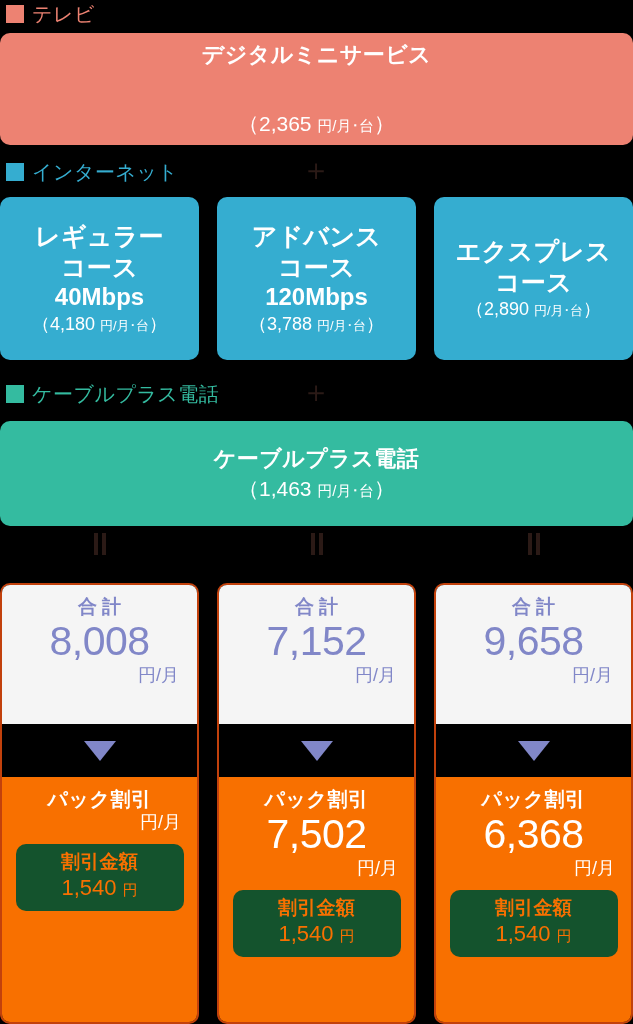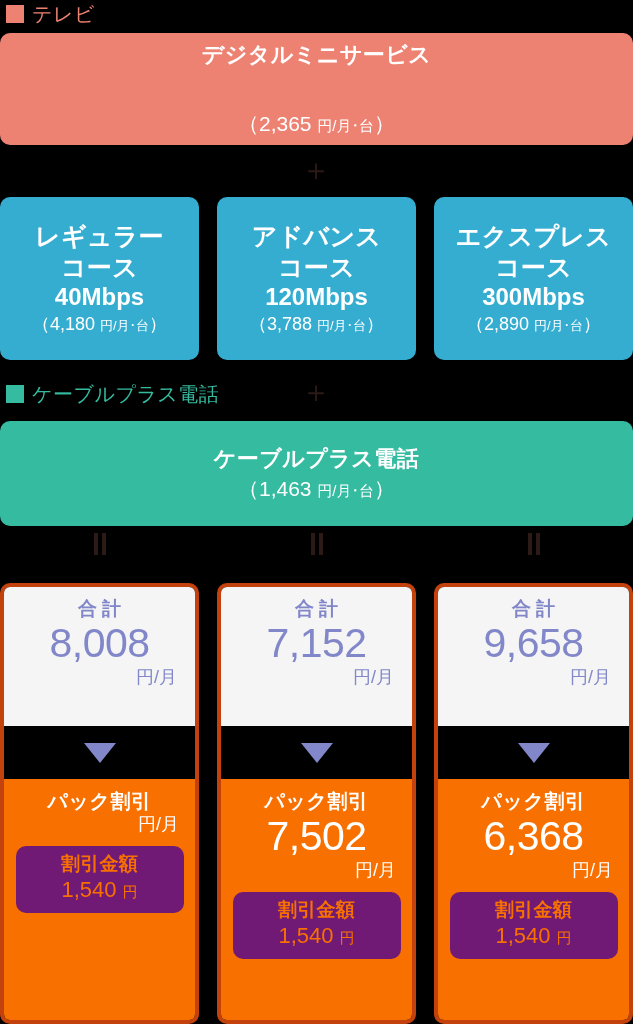--- a/index.html
+++ b/index.html
@@ -146,21 +146,21 @@
     width: 4px;
     height: 22px;
     background: #2B1A16;
   }
 
   
   .result-group {
     position: absolute;
     width: 199px;
     box-sizing: border-box;
-    border: 4px solid #c2410c;
+    border: 2px solid #c2410c;
     border-radius: 10px;
     background: transparent;
     display: flex;
     flex-direction: column;
     overflow: hidden;
   }
   .total-box {
     background: #F5F5F5;
     box-sizing: border-box;
     height: 139px;
@@ -236,21 +236,21 @@
     font-size: 18px;
     font-weight: 400;
     color: #ffffff;
     line-height: 1.2;
     align-self: flex-end;
     margin-right: 6px;
   }
   .saving-chip {
     margin-top: 10px;
     width: 168px;
-    background: #701a75;
+    background: #14532d;
     border-radius: 10px;
     box-sizing: border-box;
     padding: 7px 4px 9px 4px;
     text-align: center;
   }
   .saving-chip .saving-label {
     color: #F87000;
     font-size: 19px;
     font-weight: 700;
     line-height: 1.2;
@@ -275,20 +275,24 @@
     <div class="legend-label">テレビ</div>
   </div>
 
   <div class="wide-bar bar-tv" style="top:33px;height:112px;">
     <div class="bar-title">デジタルミニサービス</div>
     <div class="bar-price"><span>（2,365 </span><span class="unit">円/月･台</span><span>）</span></div>
   </div>
 
   <div class="plus-sign" style="left:296px;top:155px;">＋</div>
 
+  <div class="legend-row legend-net" style="top:158px;">
+    <div class="legend-swatch"></div>
+    <div class="legend-label">インターネット</div>
+  </div>
 
   <div class="course-card col-0" style="top:197px;height:163px;">
     <div class="course-name">
       <span>レギュラー</span><br>
       <span>コース</span>
     </div>
     <div class="course-speed">40Mbps</div>
     <div class="course-price"><span>（4,180 </span><span class="unit">円/月･台</span><span>）</span></div>
   </div>
 
@@ -299,21 +303,20 @@
     </div>
     <div class="course-speed">120Mbps</div>
     <div class="course-price"><span>（3,788 </span><span class="unit">円/月･台</span><span>）</span></div>
   </div>
 
   <div class="course-card col-2" style="top:197px;height:163px;">
     <div class="course-name">
       <span>エクスプレス</span><br>
       <span>コース</span>
     </div>
-    <div class="course-speed">300Mbps</div>
     <div class="course-price"><span>（2,890 </span><span class="unit">円/月･台</span><span>）</span></div>
   </div>
 
   <div class="plus-sign" style="left:296px;top:377px;">＋</div>
 
   <div class="legend-row legend-tel" style="top:380px;">
     <div class="legend-swatch"></div>
     <div class="legend-label">ケーブルプラス電話</div>
   </div>
 

